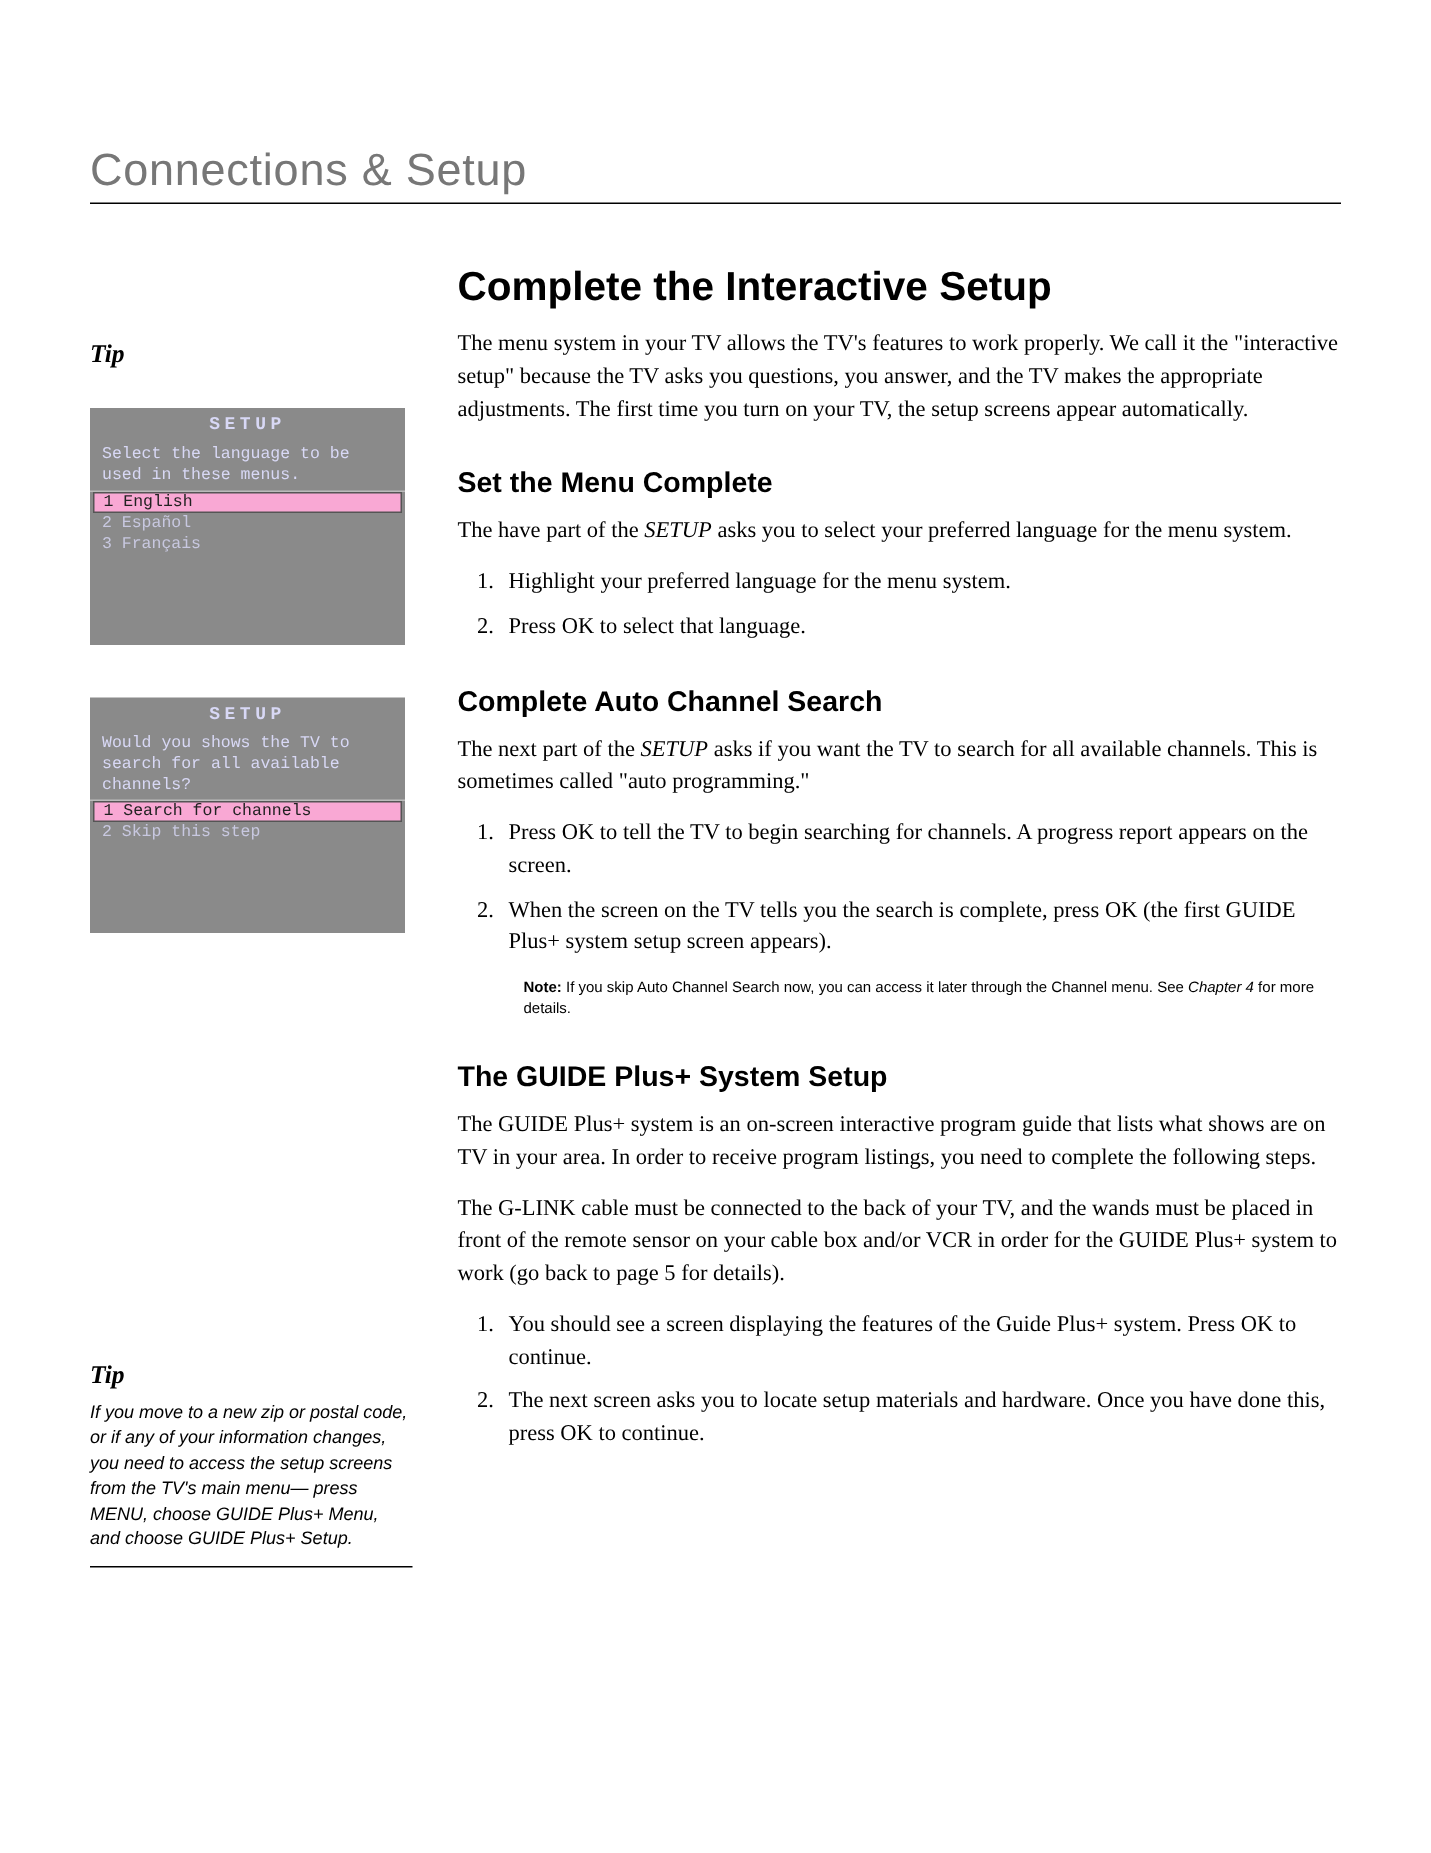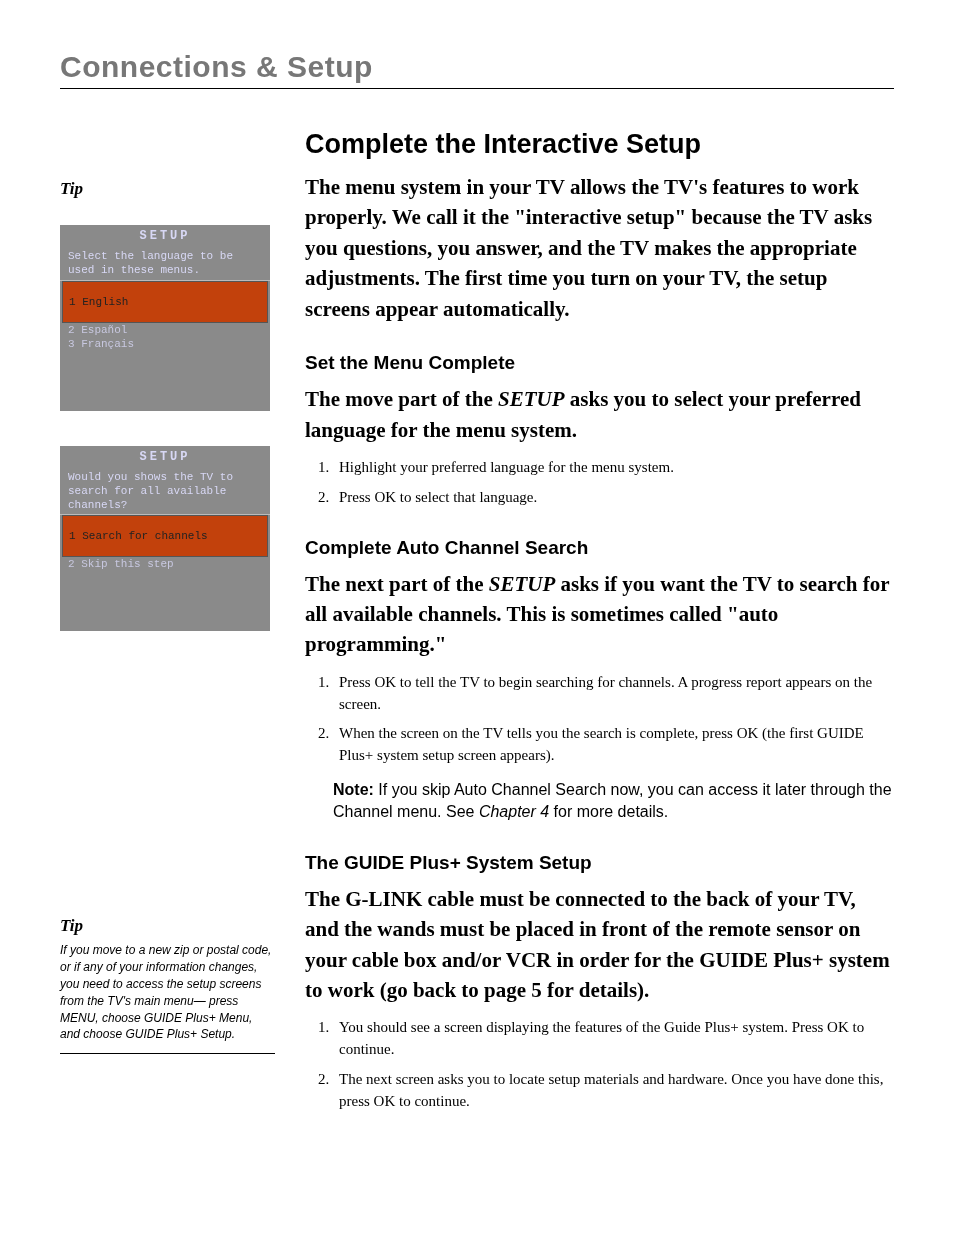--- a/index.html
+++ b/index.html
@@ -6,51 +6,51 @@
     margin: 0;
     padding: 50px 60px 40px 60px;
     font-family: Georgia, 'Times New Roman', serif;
     color: #000;
     background: #fff;
     width: 954px;
     box-sizing: border-box;
   }
   .page-header {
     font-family: Arial, Helvetica, sans-serif;
-    font-weight: 700;
+    font-weight: 400;
     font-size: 30px;
     color: #777;
     letter-spacing: 0.5px;
     border-bottom: 1px solid #000;
     padding-bottom: 4px;
     margin-bottom: 40px;
+    margin-top: 47px;
   }
   .columns {
     display: flex;
     gap: 30px;
   }
   .sidebar {
     width: 215px;
     flex-shrink: 0;
     padding-top: 50px;
   }
   .main {
     flex: 1;
   }
   .main-title {
     font-family: Arial, Helvetica, sans-serif;
     font-weight: bold;
     font-size: 27px;
     margin: 0 0 12px 0;
   }
   .body-text {
-    font-size: 21px;
+    font-size: 15px;
     line-height: 1.45;
     margin: 0 0 12px 0;
-    font-weight: bold;
   }
   .section-title {
     font-family: Arial, Helvetica, sans-serif;
     font-weight: bold;
     font-size: 19px;
     margin: 28px 0 10px 0;
   }
   .inline-italic {
     font-style: italic;
   }
@@ -59,23 +59,23 @@
     padding-left: 28px;
     font-size: 15px;
     line-height: 1.45;
   }
   ol li {
     padding-left: 6px;
     margin-bottom: 8px;
   }
   .note {
     font-family: Arial, Helvetica, sans-serif;
-    font-size: 16px;
+    font-size: 10px;
     line-height: 1.4;
-    margin-left: 28px;
+    margin-left: 44px;
     margin-bottom: 10px;
   }
   .note-label {
     font-weight: bold;
   }
   .note-ref {
     font-style: italic;
   }
   .tip-block {
     margin-bottom: 16px;
@@ -117,25 +117,25 @@
     color: #d8d8f5;
     line-height: 1.3;
     border-bottom: 1px solid #bbb;
   }
   .setup-option {
     padding: 1px 8px;
     color: #c8c8e0;
     white-space: pre;
   }
   .setup-option.selected {
-    background: #c2410c;
+    background: #f9a8d4;
     color: #222;
     border: 1px solid #555;
     margin: 0 2px;
-    padding: 14px 6px;
+    padding: 0px 6px;
   }
   .spacer-1 { height: 10px; }
   .spacer-tip2 { height: 250px; }
 </style>
 </head>
 <body>
 
 <div class="page-header">Connections &amp; Setup</div>
 
 <div class="columns">
@@ -171,35 +171,36 @@
     </div>
 
   </div>
 
   <div class="main">
 
     <h1 class="main-title">Complete the Interactive Setup</h1>
     <p class="body-text">The menu system in your TV allows the TV's features to work properly. We call it the "interactive setup" because the TV asks you questions, you answer, and the TV makes the appropriate adjustments. The first time you turn on your TV, the setup screens appear automatically.</p>
 
     <h2 class="section-title">Set the Menu Complete</h2>
-    <p class="body-text"><span>The move part of the </span><span class="inline-italic">SETUP</span><span> asks you to select your preferred language for the menu system.</span></p>
+    <p class="body-text"><span>The have part of the </span><span class="inline-italic">SETUP</span><span> asks you to select your preferred language for the menu system.</span></p>
     <ol>
       <li>Highlight your preferred language for the menu system.</li>
       <li>Press OK to select that language.</li>
     </ol>
 
     <h2 class="section-title">Complete Auto Channel Search</h2>
     <p class="body-text"><span>The next part of the </span><span class="inline-italic">SETUP</span><span> asks if you want the TV to search for all available channels. This is sometimes called "auto programming."</span></p>
     <ol>
       <li>Press OK to tell the TV to begin searching for channels. A progress report appears on the screen.</li>
       <li>When the screen on the TV tells you the search is complete, press OK (the first GUIDE Plus+ system setup screen appears).</li>
     </ol>
     <div class="note"><span class="note-label">Note:</span><span>  If you skip Auto Channel Search now, you can access it later through the Channel menu. See </span><span class="note-ref">Chapter 4</span><span> for more details.</span></div>
 
     <h2 class="section-title">The GUIDE Plus+ System Setup</h2>
+    <p class="body-text">The GUIDE Plus+ system is an on-screen interactive program guide that lists what shows are on TV in your area. In order to receive program listings, you need to complete the following steps.</p>
     <p class="body-text">The G-LINK cable must be connected to the back of your TV, and the wands must be placed in front of the remote sensor on your cable box and/or VCR in order for the GUIDE Plus+ system to work (go back to page 5 for details).</p>
     <ol>
       <li>You should see a screen displaying the features of the Guide Plus+ system. Press OK to continue.</li>
       <li>The next screen asks you to locate setup materials and hardware. Once you have done this, press OK to continue.</li>
     </ol>
 
   </div>
 </div>
 
 </body></html>

